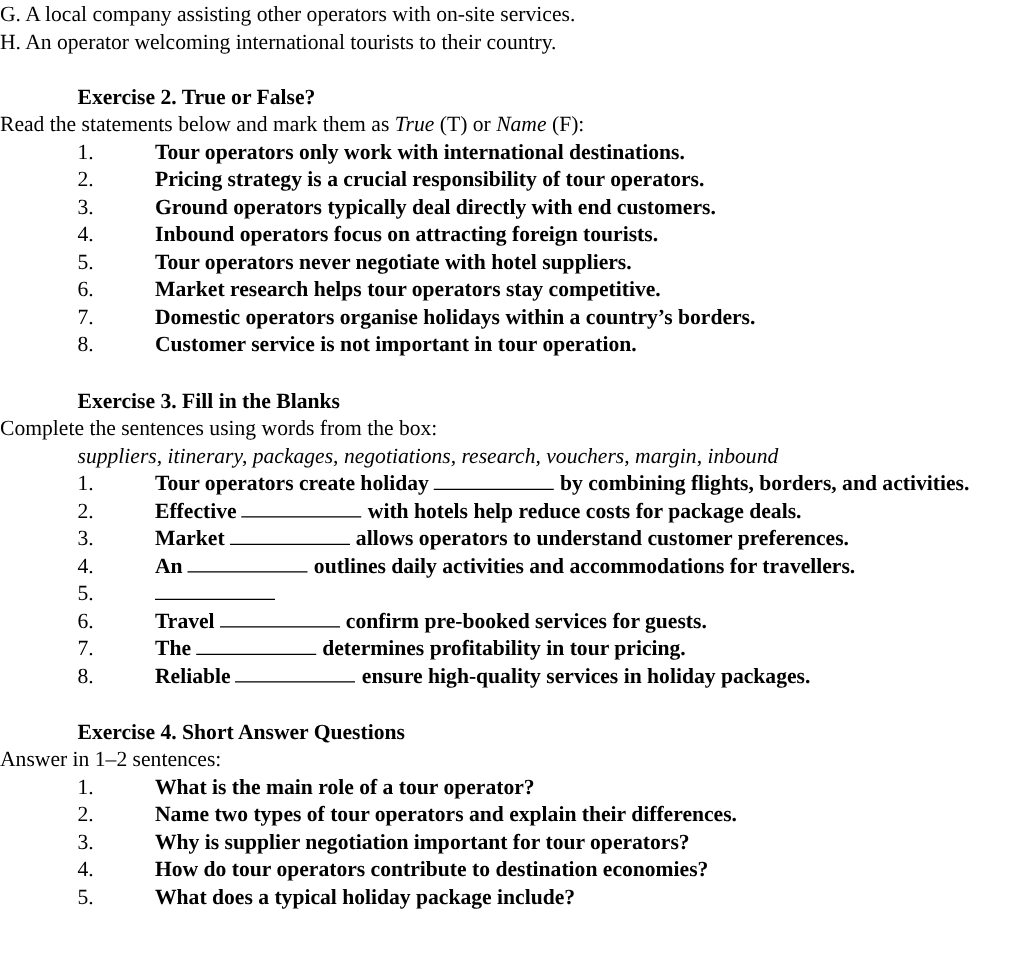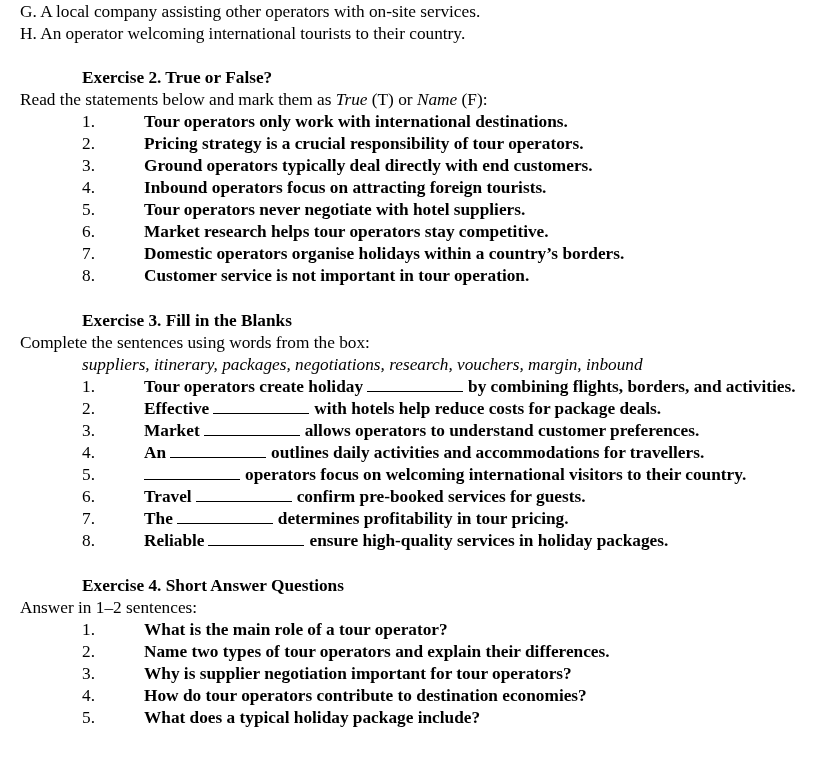--- a/index.html
+++ b/index.html
@@ -2,21 +2,21 @@
 <html><head>
   <meta charset="utf-8">
   <style>
     html, body { margin: 0; padding: 0; background: #ffffff; }
     body {
       width: 816px; height: 774px; overflow: hidden;
       font-family: "Liberation Serif", "DejaVu Serif", serif;
       font-size: 17.3px; color: #000;
       position: relative;
     }
-    .line { position: absolute; left: 0; white-space: nowrap; line-height: 22px; margin-left: 20px; }
+    .line { position: absolute; left: 0; white-space: nowrap; line-height: 22px; }
     .heading { left: 62px; font-weight: bold; }
     .instr { left: 0; }
     .wordbox { left: 62px; font-style: italic; }
     .item { left: 0; }
     .num { position: absolute; left: 62px; }
     .txt { position: absolute; left: 124px; white-space: nowrap; font-weight: bold; }
     .blank { display: inline-block; border-bottom: 1px solid #000; height: 15px; vertical-align: baseline; margin: 0 5px 0 4px; }
     .blank.first { margin-left: 0; }
     .it { font-style: italic; }
   </style>
@@ -77,21 +77,21 @@
 <div class="line item" style="top:420px;width:816px">
     <span class="num">3.</span>
     <span class="txt"><span>Market</span><span class="blank" style="width:96px"></span><span>allows operators to understand customer preferences.</span></span>
   </div>
 <div class="line item" style="top:442px;width:816px">
     <span class="num">4.</span>
     <span class="txt"><span>An</span><span class="blank" style="width:96px"></span><span>outlines daily activities and accommodations for travellers.</span></span>
   </div>
 <div class="line item" style="top:464px;width:816px">
     <span class="num">5.</span>
-    <span class="txt"><span></span><span class="blank first" style="width:96px"></span><span>operators focus on welcoming international visitors to their country.</span></span>
+    <span class="txt"><span></span><span class="blank first" style="width:96px"></span></span>
   </div>
 <div class="line item" style="top:486px;width:816px">
     <span class="num">6.</span>
     <span class="txt"><span>Travel</span><span class="blank" style="width:96px"></span><span>confirm pre-booked services for guests.</span></span>
   </div>
 <div class="line item" style="top:508px;width:816px">
     <span class="num">7.</span>
     <span class="txt"><span>The</span><span class="blank" style="width:96px"></span><span>determines profitability in tour pricing.</span></span>
   </div>
 <div class="line item" style="top:530px;width:816px">

